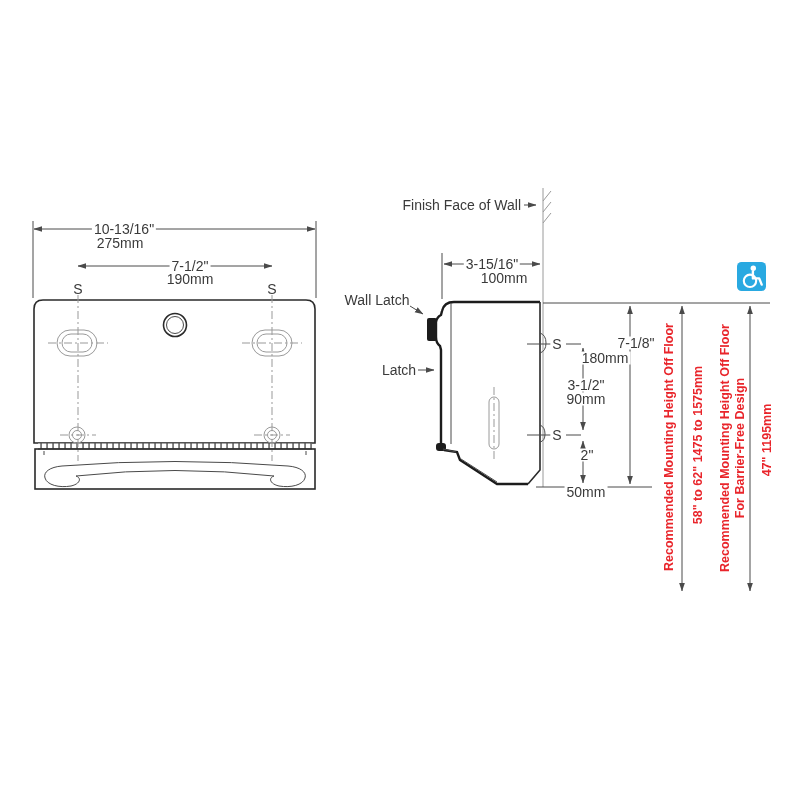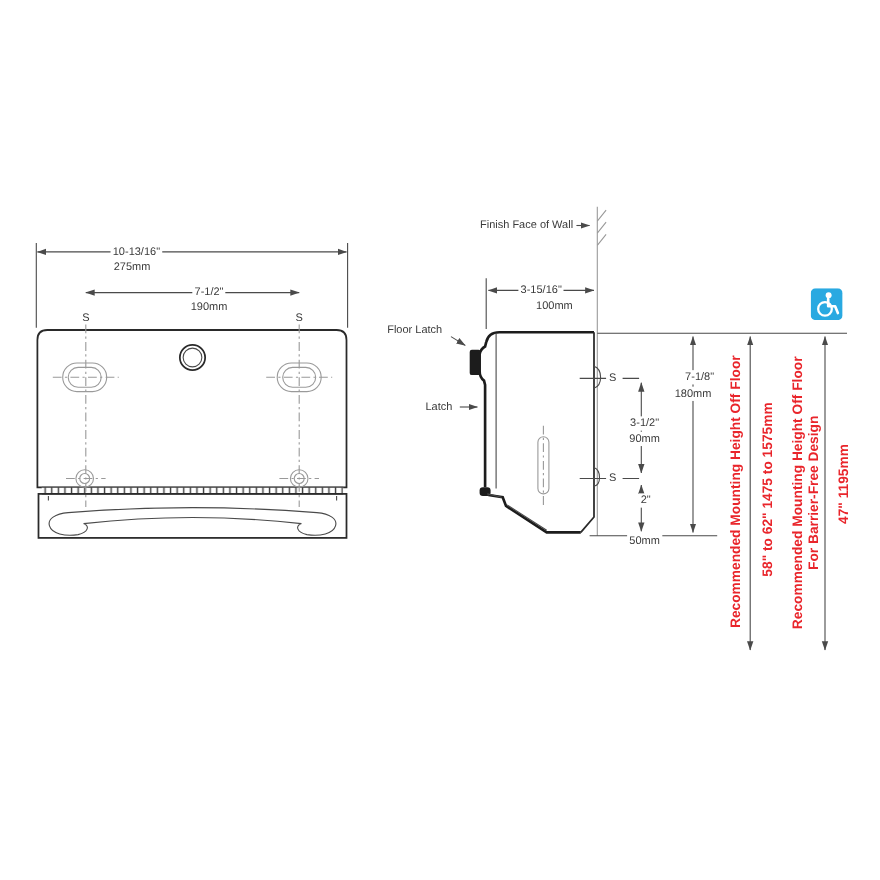--- a/index.html
+++ b/index.html
@@ -5,21 +5,21 @@
   html,body{margin:0;padding:0;background:#fff;}
   #stage{position:relative;width:800px;height:800px;background:#fff;overflow:hidden;
          font-family:"Liberation Sans",sans-serif;color:#3a3a3a;}
   #lines{position:absolute;left:0;top:0;}
   .thin{stroke:#4a4a4a;stroke-width:1;fill:none}
   .med{stroke:#2a2a2a;stroke-width:1.6;fill:none}
   .thick{stroke:#1c1c1c;stroke-width:2.4;fill:none}
   .light{stroke:#9a9a9a;stroke-width:1;fill:none}
   .dash{stroke:#999;stroke-width:1;stroke-dasharray:8 3 2 3;fill:none}
   .lbl{position:absolute;transform:translate(-50%,-50%);white-space:nowrap;
-       font-size:10px;line-height:13px;}
+       font-size:14px;line-height:13px;}
   .lbl.bg{background:#fff;padding:0 2px;}
   .lbl.ralign{transform:translate(-100%,-50%);}
   .rot{position:absolute;width:0;height:0;}
   .rot>div{position:absolute;transform:translate(-50%,-50%) rotate(-90deg);
        white-space:nowrap;font-size:12.5px;font-weight:bold;color:#e9252b;
        line-height:15px;text-align:center;}
   #a11y-icon{position:absolute;left:737px;top:262px;}
 </style>
 </head>
 <body>
@@ -103,28 +103,28 @@
   </svg>
 
   <div class="lbl bg" style="left:124px;top:229px">10-13/16"</div>
   <div class="lbl" style="left:120px;top:243px">275mm</div>
   <div class="lbl bg" style="left:190px;top:266px">7-1/2"</div>
   <div class="lbl" style="left:190px;top:279px">190mm</div>
   <div class="lbl" style="left:78px;top:289px">S</div>
   <div class="lbl" style="left:272px;top:289px">S</div>
 
   <div class="lbl ralign" style="left:521px;top:205px">Finish Face of Wall</div>
-  <div class="lbl" style="left:377px;top:300px">Floor Latch</div>
+  <div class="lbl" style="left:377px;top:300px">Wall Latch</div>
   <div class="lbl" style="left:399px;top:370px">Latch</div>
   <div class="lbl bg" style="left:492px;top:264px">3-15/16"</div>
   <div class="lbl" style="left:504px;top:278px">100mm</div>
   <div class="lbl bg" style="left:557px;top:344px">S</div>
   <div class="lbl bg" style="left:557px;top:435px">S</div>
   <div class="lbl bg" style="left:636px;top:343px">7-1/8"</div>
-  <div class="lbl bg" style="left:630px;top:358px">180mm</div>
+  <div class="lbl bg" style="left:605px;top:358px">180mm</div>
   <div class="lbl bg" style="left:586px;top:385px">3-1/2"</div>
   <div class="lbl bg" style="left:586px;top:399px">90mm</div>
   <div class="lbl bg" style="left:587px;top:455px">2"</div>
   <div class="lbl bg" style="left:586px;top:492px">50mm</div>
 
   <div class="rot" style="left:669px;top:447px">
     <div>Recommended Mounting Height Off Floor</div>
   </div>
   <div class="rot" style="left:698px;top:445px">
     <div>58" to 62" 1475 to 1575mm</div>

